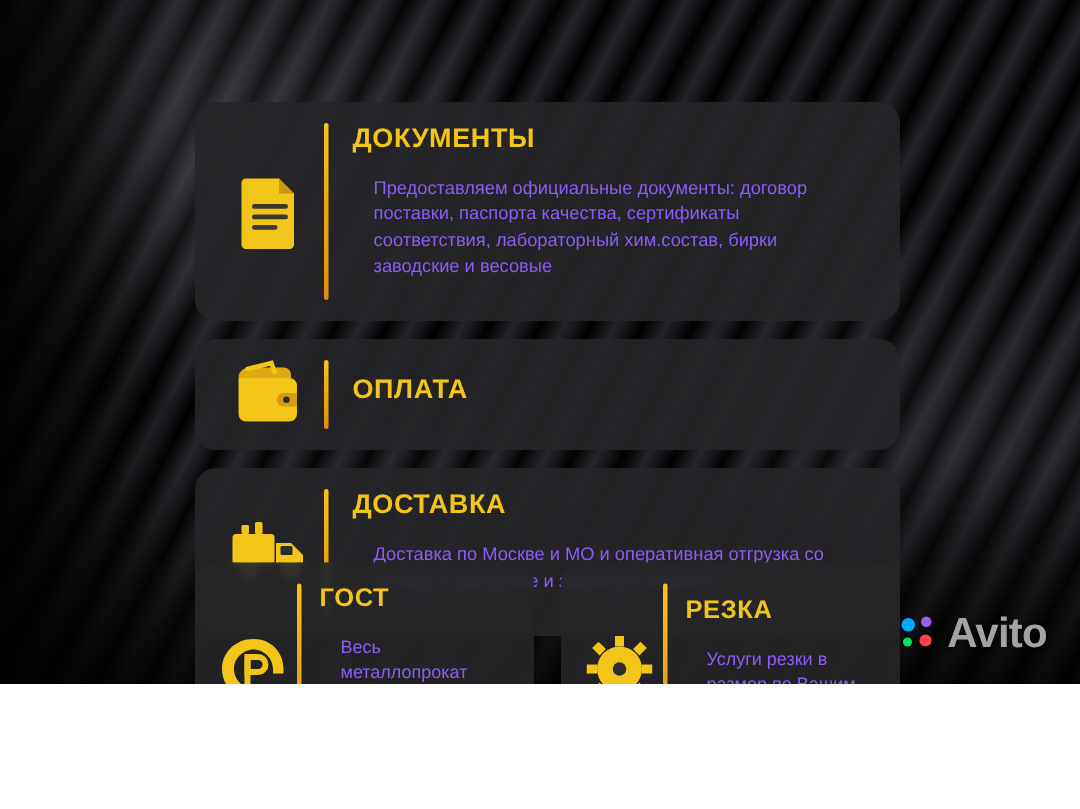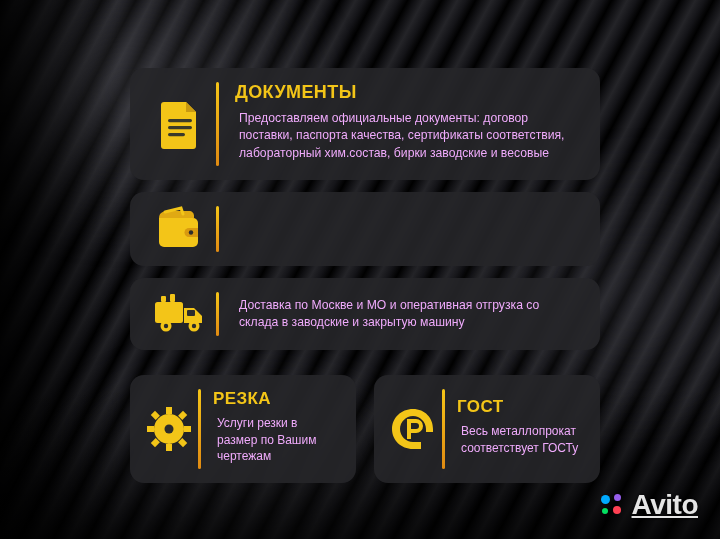--- a/index.html
+++ b/index.html
@@ -4,21 +4,21 @@
 <style>
   * { box-sizing: border-box; }
   html, body {
     margin: 0; padding: 0;
     width: 720px; height: 539px;
     overflow: hidden;
     font-family: "Liberation Sans", sans-serif;
   }
   #root {
     position: relative;
-    width: 720px; height: 539px;
+    width: 720px; height: 456px;
     background: #0d0d0f;
     overflow: hidden;
     padding-left: 28px;
   }
   
   .bg {
     position: absolute; inset: 0;
     background:
       repeating-linear-gradient(118deg,
         #000000 0px, #101013 6px, #242428 14px, #141418 22px, #000000 30px),
@@ -83,22 +83,22 @@
   .card .body { flex: 1 1 auto; min-width: 0; }
   .card h3 {
     margin: 0 0 7px 0;
     color: #f3c518;
     font-size: 18px;
     letter-spacing: 0.4px;
     font-weight: bold;
     text-transform: uppercase;
   }
   .card p {
-    margin: 4px;
-    color: #f0abfc;
+    margin: 14px;
+    color: #8b5cf6;
     font-size: 12.2px;
     line-height: 1.42;
   }
 
   
   .row2 {
     position: absolute;
     left: 130px; top: 375px;
     width: 470px;
     display: flex;
@@ -125,26 +125,25 @@
   .avito-dots i {
     position: absolute;
     border-radius: 50%;
     display: block;
   }
   .avito-dots i.d1 { width: 9px; height: 9px; left: 0;  top: 1px;  background: #00aaff; }
   .avito-dots i.d2 { width: 7px; height: 7px; left: 13px; top: 0;  background: #965eeb; }
   .avito-dots i.d3 { width: 6px; height: 6px; left: 1px;  top: 14px; background: #04e061; }
   .avito-dots i.d4 { width: 8px; height: 8px; left: 12px; top: 12px; background: #ff4053; }
   .avito-word {
-    color: #e5e5e5;
+    color: #a3a3a3;
     font-size: 28px;
     font-weight: bold;
     letter-spacing: -0.5px;
     text-shadow: 0 1px 3px rgba(0,0,0,0.6);
-    text-decoration: underline;
   }
 </style>
 </head>
 <body>
 
 <div id="root">
   <div class="bg"></div>
   <div class="bg-blur-a"></div>
   <div class="bg-blur-b"></div>
   <div class="bg-blur-c"></div>
@@ -175,46 +174,63 @@
         <svg width="50" height="46" viewBox="0 0 50 46" aria-hidden="true">
           <path d="M4 12 h34 a5 5 0 0 1 5 5 v19 a5 5 0 0 1 -5 5 H9 a5 5 0 0 1 -5 -5 z" fill="#f3c518"></path>
           <path d="M4 12 c0 -5 4 -7 8 -7 h22 c3 0 5 2 5 5 v2 H4 z" fill="#e0a913"></path>
           <path d="M43 22 h-9 a4.5 4.5 0 0 0 0 9 h9 z" fill="#d89a10"></path>
           <circle cx="36" cy="26.5" r="2.2" fill="#2c2c2c"></circle>
           <path d="M10 6 l16 -4 l2 6" fill="none" stroke="#f3c518" stroke-width="3" stroke-linecap="round"></path>
         </svg>
       </div>
       <div class="divider"></div>
       <div class="body">
+        <h3>ОПЛАТА</h3>
       </div>
     </div>
 
     <div class="card">
       <div class="icon-wrap">
         <svg width="54" height="44" viewBox="0 0 54 44" aria-hidden="true">
           <rect x="2" y="10" width="28" height="21" rx="2.5" fill="#f3c518"></rect>
           <path d="M31 16 h10 l8 8 v7 H31 z" fill="#f3c518"></path>
           <rect x="34" y="18" width="8" height="6" rx="1" fill="#2c2c2c"></rect>
           <rect x="8" y="4" width="5" height="6" rx="1" fill="#f3c518"></rect>
           <rect x="17" y="2" width="5" height="8" rx="1" fill="#f3c518"></rect>
           <circle cx="13" cy="34" r="5.5" fill="#f3c518"></circle>
           <circle cx="13" cy="34" r="2.2" fill="#2c2c2c"></circle>
           <circle cx="41" cy="34" r="5.5" fill="#f3c518"></circle>
           <circle cx="41" cy="34" r="2.2" fill="#2c2c2c"></circle>
         </svg>
       </div>
       <div class="divider"></div>
       <div class="body">
+        <h3>ДОСТАВКА</h3>
         <p>Доставка по Москве и МО и оперативная отгрузка со склада в заводские и закрытую машину</p>
       </div>
     </div>
 
   </div>
 
   <div class="row2">
+
+    <div class="card">
+      <div class="icon-wrap">
+        <svg width="46" height="44" viewBox="0 0 46 44" aria-hidden="true">
+          <path d="M23 2 C11 2 2 11 2 22 C2 33 11 42 23 42 h8 v-7 h-8 c-7 0 -13 -6 -13 -13 c0 -7 6 -13 13 -13 c7 0 13 6 13 13 v3 h7 v-3 C43 11 35 2 23 2 z" fill="#f3c518"></path>
+          <path d="M19 14 h7 a5 5 0 0 1 0 10 h-7 z" fill="none" stroke="#f3c518" stroke-width="4"></path>
+          <rect x="17" y="14" width="4" height="18" fill="#f3c518"></rect>
+        </svg>
+      </div>
+      <div class="divider"></div>
+      <div class="body">
+        <h3>ГОСТ</h3>
+        <p>Весь металлопрокат соответствует ГОСТу</p>
+      </div>
+    </div>
 
     <div class="card">
       <div class="icon-wrap">
         <svg width="44" height="44" viewBox="0 0 44 44" aria-hidden="true">
           <g fill="#f3c518">
             <circle cx="22" cy="22" r="15"></circle>
             <rect x="19" y="0" width="6" height="7"></rect>
             <rect x="19" y="37" width="6" height="7"></rect>
             <rect x="0" y="19" width="7" height="6"></rect>
             <rect x="37" y="19" width="7" height="6"></rect>
@@ -226,35 +242,20 @@
           <circle cx="22" cy="22" r="4.5" fill="#2c2c2c"></circle>
         </svg>
       </div>
       <div class="divider"></div>
       <div class="body">
         <h3>РЕЗКА</h3>
         <p>Услуги резки в размер по Вашим чертежам</p>
       </div>
     </div>
 
-    <div class="card">
-      <div class="icon-wrap">
-        <svg width="46" height="44" viewBox="0 0 46 44" aria-hidden="true">
-          <path d="M23 2 C11 2 2 11 2 22 C2 33 11 42 23 42 h8 v-7 h-8 c-7 0 -13 -6 -13 -13 c0 -7 6 -13 13 -13 c7 0 13 6 13 13 v3 h7 v-3 C43 11 35 2 23 2 z" fill="#f3c518"></path>
-          <path d="M19 14 h7 a5 5 0 0 1 0 10 h-7 z" fill="none" stroke="#f3c518" stroke-width="4"></path>
-          <rect x="17" y="14" width="4" height="18" fill="#f3c518"></rect>
-        </svg>
-      </div>
-      <div class="divider"></div>
-      <div class="body">
-        <h3>ГОСТ</h3>
-        <p>Весь металлопрокат соответствует ГОСТу</p>
-      </div>
-    </div>
-
   </div>
 
   <div class="avito">
     <span class="avito-dots">
       <i class="d1"></i>
         <i class="d2"></i>
         <i class="d3"></i>
         <i class="d4"></i>
     </span>
     <span class="avito-word">Avito</span>

